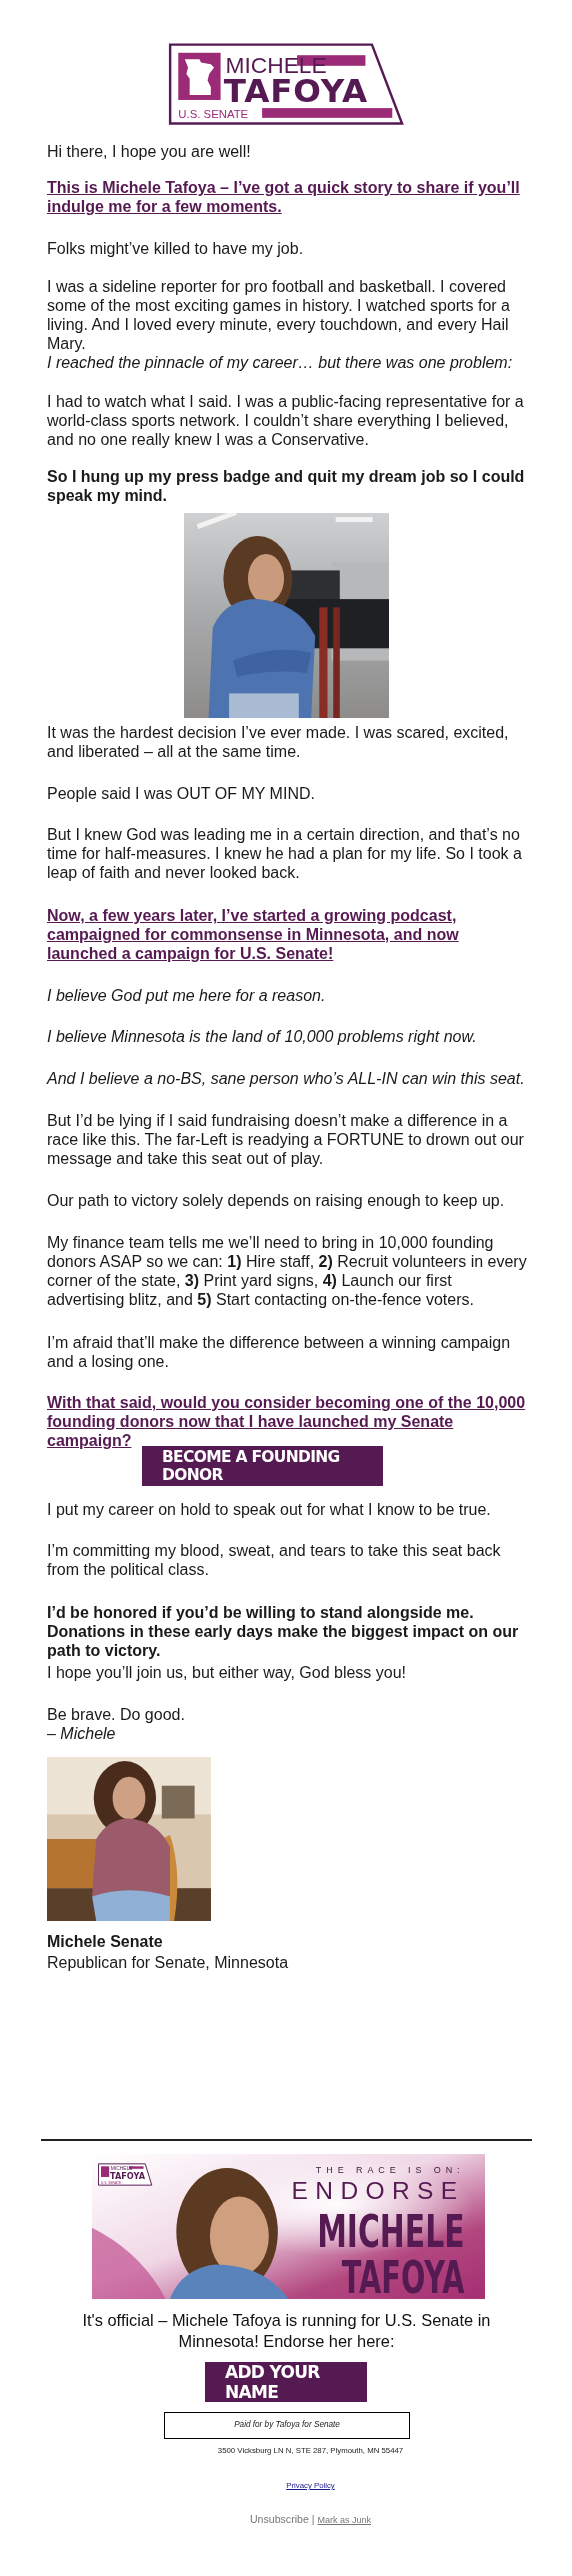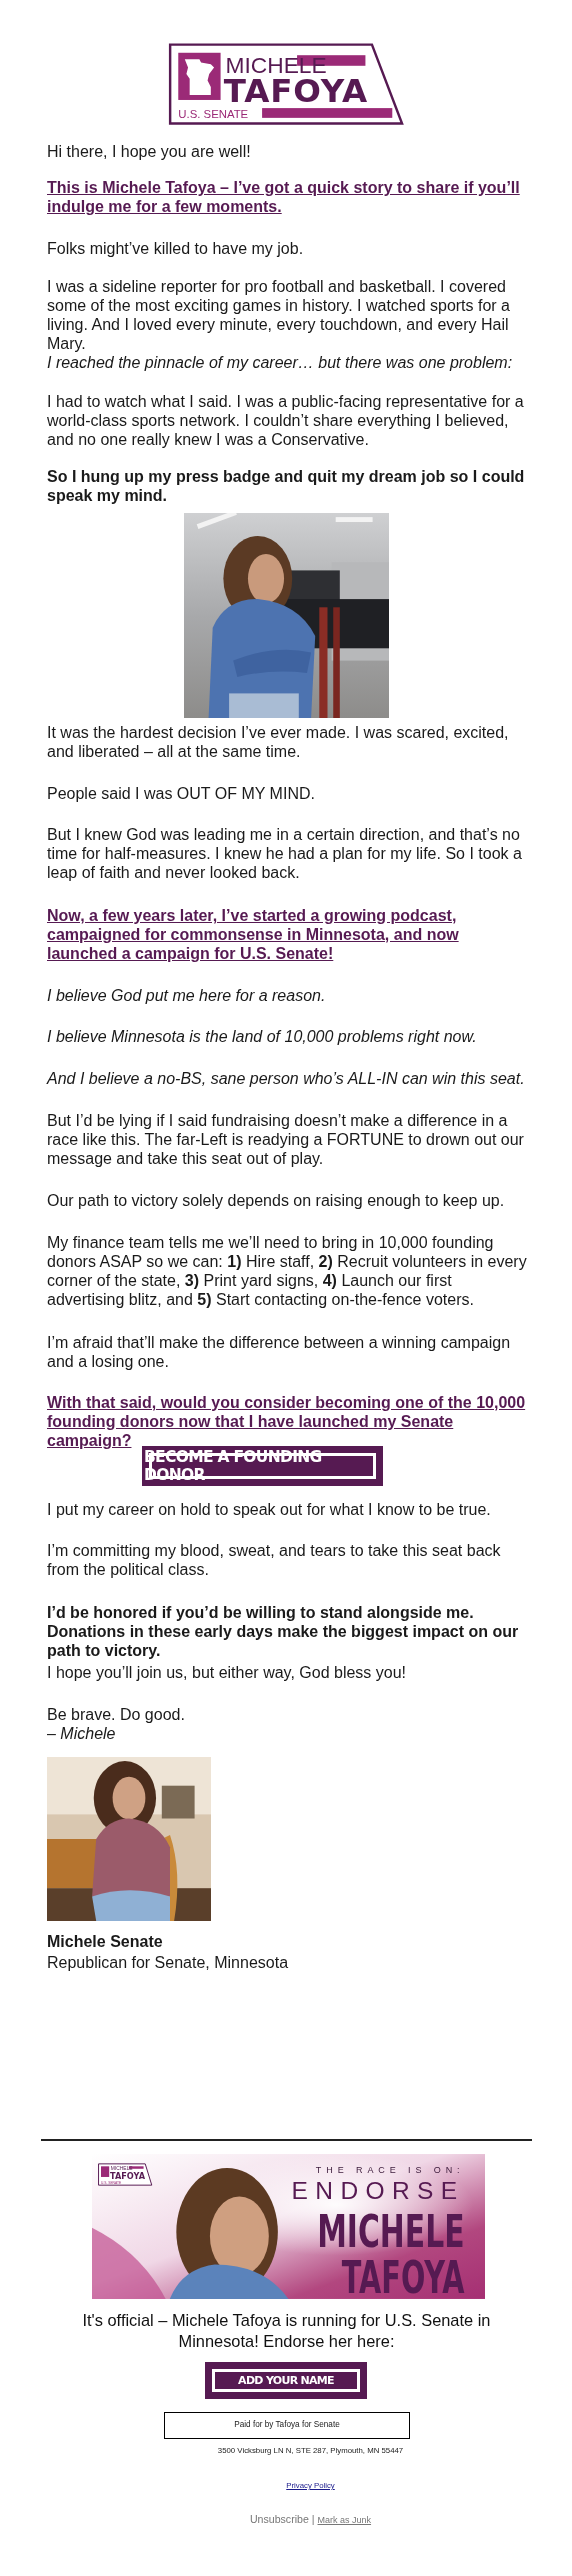--- a/index.html
+++ b/index.html
@@ -6,29 +6,29 @@
   body { width: 573px; height: 2576px; position: relative; overflow: hidden;
          font-family: "Liberation Sans", sans-serif; color: #1a1a1a; }
   .logo-wrap { position: absolute; left: 0; top: 33px; width: 573px; height: 102px; }
   .logo { position: absolute; left: 168px; top: 9.8px; width: 237px; height: 83px; }
   .col { position: absolute; left: 47px; width: 483px; font-size: 16px; line-height: 19px; }
   .col p { margin: 0; }
   .link { color: #561a52; font-weight: bold; text-decoration: underline; }
   .it { font-style: italic; }
   .b { font-weight: bold; }
   .photo { position: absolute; border-radius: 0; overflow: hidden; }
-  .cta { position: absolute; background: #561a52; padding: 2px; box-sizing: border-box; cursor: pointer; }
+  .cta { position: absolute; background: #561a52; padding: 20px; box-sizing: border-box; cursor: pointer; }
   .cta-inner { background: #561a52; outline: 3.3px solid #ffffff; outline-offset: -8.2px;
                width: 100%; height: 100%; display: flex; align-items: center; justify-content: center;
                color: #ffffff; font-weight: bold; font-family: "DejaVu Sans", sans-serif; letter-spacing: -0.7px; }
   .divider { position: absolute; left: 41px; width: 491px; top: 2139px; height: 1.6px; background: #222; }
   .banner { position: absolute; left: 92px; top: 2154px; width: 393px; height: 145px; overflow: hidden; }
   .center { position: absolute; left: 0; width: 573px; text-align: center; padding-left: 24px; }
   .paid { position: absolute; left: 164px; top: 2412px; width: 244px; height: 24.5px; border: 0.8px solid #000;
-          font-size: 8.2px; line-height: 24.5px; text-align: center; color: #222; }
+          font-size: 8.2px; line-height: 24.5px; text-align: center; color: #222; font-style: italic; }
 </style>
 </head>
 <body>
 
 <div class="logo-wrap">
   <svg class="logo" viewBox="0 0 290 102" width="237" height="83">
     <polygon points="2,2 250,2 287,99 2,99" fill="none" stroke="#561a52" stroke-width="3"></polygon>
     <rect x="12" y="12" width="52" height="58" fill="#9b2a77"></rect>
     <path d="M20,20 L38,20 L40,24 L52,26 L56,30 L50,38 L48,46 L52,54 L52,64 L26,64 L26,44 L22,38 L24,30 Z" fill="#ffffff"></path>
     <rect x="158" y="15" width="84" height="13" fill="#9b2a77"></rect>
@@ -221,21 +221,21 @@
     <text x="455" y="23" text-anchor="end" font-family="Liberation Sans, sans-serif" font-size="11" letter-spacing="6" fill="#3a1a3a">THE RACE IS ON:</text>
     <text x="455" y="55" text-anchor="end" font-family="Liberation Sans, sans-serif" font-size="30" letter-spacing="9" fill="#561a52">ENDORSE</text>
     <text x="455" y="113" text-anchor="end" font-family="DejaVu Sans, sans-serif" font-weight="bold" font-size="54" fill="#561a52" textLength="180" lengthAdjust="spacingAndGlyphs">MICHELE</text>
     <text x="455" y="170" text-anchor="end" font-family="DejaVu Sans, sans-serif" font-weight="bold" font-size="54" fill="#561a52" textLength="150" lengthAdjust="spacingAndGlyphs">TAFOYA</text>
   </svg>
 </div>
 
 <div class="center" style="top:2310px;font-size:16.4px;line-height:21px;padding:0 82px;box-sizing:border-box;color:#111;">It's official – Michele Tafoya is running for U.S. Senate in Minnesota! Endorse her here:</div>
 
 <div class="cta" style="left:205px;top:2362px;width:162px;height:37px;">
-  <div class="cta-inner" style="font-size:11px;">ADD YOUR NAME</div>
+  <div class="cta-inner" style="font-size:17px;">ADD YOUR NAME</div>
 </div>
 
 <div class="paid">Paid for by Tafoya for Senate</div>
 
 <div class="center" style="top:2446px;font-size:7.8px;color:#222;">3500 Vicksburg LN N, STE 287, Plymouth, MN 55447</div>
 
 <div class="center" style="top:2481px;font-size:7.8px;">
   <span style="color:#1a1a8c;text-decoration:underline;cursor:pointer;">Privacy Policy</span>
 </div>
 

